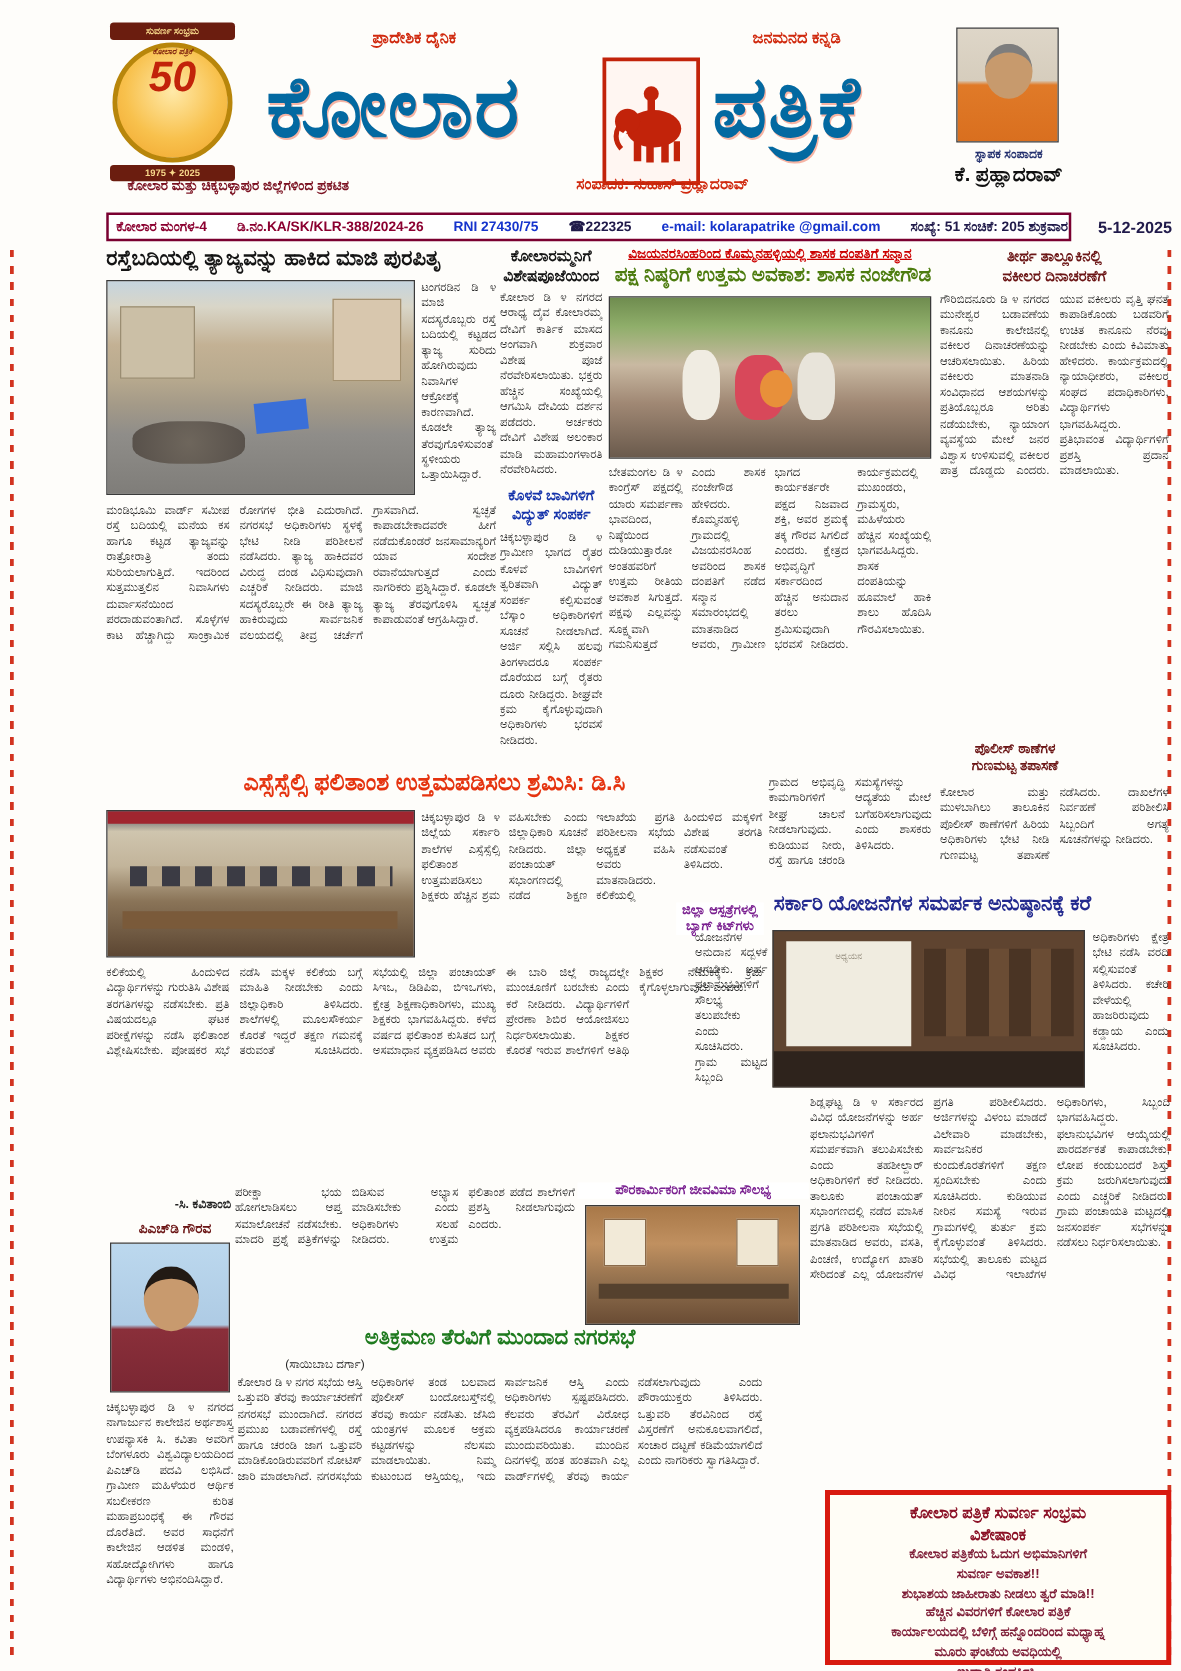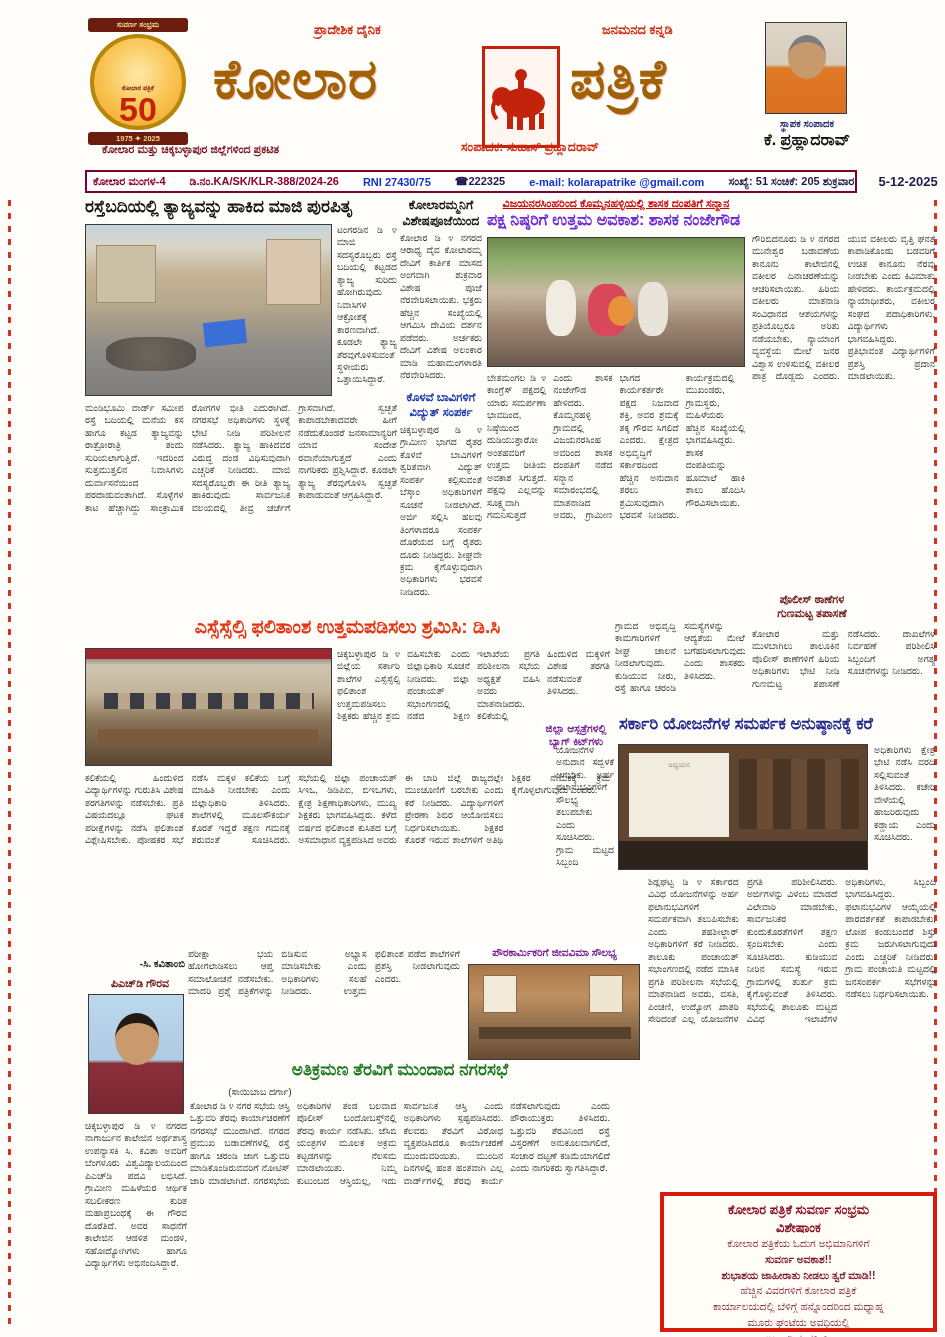--- a/index.html
+++ b/index.html
@@ -3,86 +3,86 @@
 <meta charset="utf-8">
 <style>
   html,body{margin:0;padding:0;background:#e9e6df;}
   *{box-sizing:border-box;}
   #page{position:relative;width:945px;height:1337px;background:#fefdfa;margin:0 auto;
         font-family:"Liberation Sans",sans-serif;overflow:hidden;}
   .abs{position:absolute;}
   .rail{width:3px;background:repeating-linear-gradient(180deg,#d23420 0 6px,transparent 6px 13px);}
   
   .tagline{color:#d0290e;font-weight:bold;font-size:13px;}
-  .main-title{color:#a16207;font-weight:bold;font-size:55px;line-height:1;letter-spacing:1px;
+  .main-title{color:#0369a1;font-weight:bold;font-size:68px;line-height:1;letter-spacing:1px;
               text-shadow:1px 1px 0 #f6b4a4;}
   .emblem{border:3px solid #c2230a;background:#fff6f2;display:flex;align-items:center;justify-content:center;}
   .pub-line{color:#7a1020;font-weight:bold;font-size:11px;}
   .editor-line{color:#d0290e;font-weight:bold;font-size:12.5px;text-align:center;}
   .founder-label{color:#23306e;font-weight:bold;font-size:10px;text-align:center;}
   .founder-name{color:#111;font-weight:bold;font-size:16px;text-align:center;}
   
   .logo-ribbon{background:#6b1d0f;color:#f7d78a;font-size:7.5px;font-weight:bold;text-align:center;
                padding:2px 0;border-radius:3px;}
   .logo-circle{width:96px;height:96px;border-radius:50%;border:4px solid #b8860b;
                background:radial-gradient(circle at 50% 40%,#ffe9a8 0%,#f8c14d 55%,#f0a32a 100%);
-               display:flex;flex-direction:column;align-items:center;justify-content:flex-end;}
+               display:flex;flex-direction:column;align-items:center;justify-content:flex-start;font-style:italic;}
   .logo-top-txt{font-size:6.5px;color:#7a1d0b;font-weight:bold;}
   .logo-years{font-size:34px;font-weight:bold;color:#c2230a;line-height:1;}
   
   .infobar{border:2px solid #7a0030;background:#fff;display:flex;align-items:center;
            font-size:11px;font-weight:bold;padding:0 6px;gap:24px;white-space:nowrap;}
   .ib-maroon{color:#8b0030;}
   .ib-blue{color:#1533cc;}
   .ib-dark{color:#201a4a;}
   .ib-date{font-size:13px;color:#201a4a;}
   
   .body-txt{font-size:9.3px;line-height:1.34;text-align:justify;color:#1d1d1d;overflow:hidden;}
   .cols2{column-count:2;column-gap:8px;}
   .cols3{column-count:3;column-gap:8px;}
   .cols4{column-count:4;column-gap:7px;}
   .cols5{column-count:5;column-gap:8px;}
   .h-black{color:#141414;font-weight:bold;font-size:17px;}
   .h-red{color:#e5330f;font-weight:bold;font-size:19px;text-align:center;}
-  .h-blue{color:#6d28d9;font-weight:bold;font-size:16px;text-align:left;}
+  .h-blue{color:#4d7c0f;font-weight:bold;font-size:16px;text-align:right;}
   .h-navy{color:#232a8f;font-weight:bold;font-size:16.5px;text-align:center;}
   .h-green{color:#1e7a1e;font-weight:bold;font-size:17px;text-align:center;}
   .h-sm{font-weight:bold;font-size:12.5px;text-align:center;color:#141414;line-height:1.25;}
   .h-maroon-sm{font-weight:bold;font-size:12px;text-align:center;color:#6b1515;line-height:1.3;}
   .h-blue-sm{font-weight:bold;font-size:11.5px;text-align:center;color:#1533aa;line-height:1.3;}
   .h-purple-sm{font-weight:bold;font-size:10.5px;text-align:center;color:#7a2090;line-height:1.25;background:#fff;}
   .kicker{color:#cc0000;font-weight:bold;font-size:11px;text-align:center;text-decoration:underline;}
   .sig{font-weight:bold;font-size:10px;color:#222;text-align:right;}
   
   .photo{border:1px solid #3a3a3a;overflow:hidden;}
   .blob{position:absolute;}
   
   .promo{border:4px solid #d81a0f;background:#fffdf6;text-align:center;padding:5px 4px;}
   .promo-title{color:#8b1025;font-weight:bold;font-size:13px;line-height:1.35;}
-  .promo-line{color:#7d1b35;font-size:10.5px;line-height:1.5;}
+  .promo-line{color:#7d1b35;font-size:10.5px;line-height:1.5;font-weight:bold;}
   .promo-line.b{font-weight:bold;}
 </style>
 </head>
 <body>
 
 <div id="page">
 
   <div class="abs rail" style="left:8px;top:200px;height:1130px;"></div>
   <div class="abs rail" style="left:934px;top:200px;height:1130px;"></div>
 
   <div class="abs" style="left:88px;top:18px;width:100px;">
     <div class="logo-ribbon">ಸುವರ್ಣ ಸಂಭ್ರಮ</div>
     <div class="logo-circle" style="margin:2px auto;">
       <div class="logo-top-txt">ಕೋಲಾರ ಪತ್ರಿಕೆ</div>
       <div class="logo-years">50</div>
     </div>
     <div class="logo-ribbon">1975 ✦ 2025</div>
   </div>
 
-  <div class="abs tagline" style="left:314px;top:22px;text-align:center;">ಪ್ರಾದೇಶಿಕ ದೈನಿಕ</div>
+  <div class="abs tagline" style="left:298px;top:22px;text-align:center;">ಪ್ರಾದೇಶಿಕ ದೈನಿಕ</div>
   <div class="abs tagline" style="left:602px;top:22px;">ಜನಮನದ ಕನ್ನಡಿ</div>
 
   <div class="abs main-title" style="left:213px;top:52px;">ಕೋಲಾರ</div>
 
   <div class="abs emblem" style="left:482px;top:46px;width:78px;height:102px;">
     <svg width="64" height="88" viewBox="0 0 64 88">
       <circle cx="32" cy="22" r="6" fill="#c2230a"></circle>
       <rect x="29" y="26" width="6" height="10" fill="#c2230a"></rect>
       <ellipse cx="34" cy="50" rx="22" ry="15" fill="#c2230a"></ellipse>
       <circle cx="13" cy="44" r="10" fill="#c2230a"></circle>
@@ -141,20 +141,24 @@
   <div class="abs kicker" style="left:487px;top:197px;width:258px;">ವಿಜಯನರಸಿಂಹರಿಂದ ಕೊಮ್ಮನಹಳ್ಳಿಯಲ್ಲಿ ಶಾಸಕ ದಂಪತಿಗೆ ಸನ್ಮಾನ</div>
   <div class="abs h-blue" style="left:487px;top:211px;width:258px;">ಪಕ್ಷ ನಿಷ್ಠರಿಗೆ ಉತ್ತಮ ಅವಕಾಶ: ಶಾಸಕ ನಂಜೇಗೌಡ</div>
   <div class="abs photo" style="left:487px;top:237px;width:258px;height:130px;background:linear-gradient(180deg,#6f8c4f 0%,#8fae6a 18%,#c9b9a2 42%,#a08874 66%,#6a5a4c 100%);">
     <div class="blob" style="left:100px;top:46px;width:40px;height:52px;border-radius:40%;background:#d8485a;"></div>
     <div class="blob" style="left:58px;top:42px;width:30px;height:56px;border-radius:40%;background:#f0ece2;"></div>
     <div class="blob" style="left:150px;top:44px;width:30px;height:54px;border-radius:40%;background:#e8e4da;"></div>
     <div class="blob" style="left:120px;top:58px;width:26px;height:30px;border-radius:50%;background:#e8903a;"></div>
   </div>
   <div class="abs body-txt cols4" style="left:487px;top:372px;width:258px;height:244px;">ಬೇತಮಂಗಲ ಡಿ ೪ ಕಾಂಗ್ರೆಸ್ ಪಕ್ಷದಲ್ಲಿ ಯಾರು ಸಮರ್ಪಣಾ ಭಾವದಿಂದ, ನಿಷ್ಠೆಯಿಂದ ದುಡಿಯುತ್ತಾರೋ ಅಂತಹವರಿಗೆ ಉತ್ತಮ ರೀತಿಯ ಅವಕಾಶ ಸಿಗುತ್ತದೆ. ಪಕ್ಷವು ಎಲ್ಲವನ್ನು ಸೂಕ್ಷ್ಮವಾಗಿ ಗಮನಿಸುತ್ತದೆ ಎಂದು ಶಾಸಕ ನಂಜೇಗೌಡ ಹೇಳಿದರು. ಕೊಮ್ಮನಹಳ್ಳಿ ಗ್ರಾಮದಲ್ಲಿ ವಿಜಯನರಸಿಂಹ ಅವರಿಂದ ಶಾಸಕ ದಂಪತಿಗೆ ನಡೆದ ಸನ್ಮಾನ ಸಮಾರಂಭದಲ್ಲಿ ಮಾತನಾಡಿದ ಅವರು, ಗ್ರಾಮೀಣ ಭಾಗದ ಕಾರ್ಯಕರ್ತರೇ ಪಕ್ಷದ ನಿಜವಾದ ಶಕ್ತಿ, ಅವರ ಶ್ರಮಕ್ಕೆ ತಕ್ಕ ಗೌರವ ಸಿಗಲಿದೆ ಎಂದರು. ಕ್ಷೇತ್ರದ ಅಭಿವೃದ್ಧಿಗೆ ಸರ್ಕಾರದಿಂದ ಹೆಚ್ಚಿನ ಅನುದಾನ ತರಲು ಶ್ರಮಿಸುವುದಾಗಿ ಭರವಸೆ ನೀಡಿದರು. ಕಾರ್ಯಕ್ರಮದಲ್ಲಿ ಮುಖಂಡರು, ಗ್ರಾಮಸ್ಥರು, ಮಹಿಳೆಯರು ಹೆಚ್ಚಿನ ಸಂಖ್ಯೆಯಲ್ಲಿ ಭಾಗವಹಿಸಿದ್ದರು. ಶಾಸಕ ದಂಪತಿಯನ್ನು ಹೂಮಾಲೆ ಹಾಕಿ ಶಾಲು ಹೊದಿಸಿ ಗೌರವಿಸಲಾಯಿತು.</div>
 
+  <div class="abs h-maroon-sm" style="left:752px;top:198px;width:183px;">
+    <div>ತೀರ್ಥ ತಾಲ್ಲೂಕಿನಲ್ಲಿ</div>
+    <div>ವಕೀಲರ ದಿನಾಚರಣೆಗೆ</div>
+  </div>
   <div class="abs body-txt cols2" style="left:752px;top:233px;width:183px;height:356px;">ಗೌರಿಬಿದನೂರು ಡಿ ೪ ನಗರದ ಮುನೇಶ್ವರ ಬಡಾವಣೆಯ ಕಾನೂನು ಕಾಲೇಜಿನಲ್ಲಿ ವಕೀಲರ ದಿನಾಚರಣೆಯನ್ನು ಆಚರಿಸಲಾಯಿತು. ಹಿರಿಯ ವಕೀಲರು ಮಾತನಾಡಿ ಸಂವಿಧಾನದ ಆಶಯಗಳನ್ನು ಪ್ರತಿಯೊಬ್ಬರೂ ಅರಿತು ನಡೆಯಬೇಕು, ನ್ಯಾಯಾಂಗ ವ್ಯವಸ್ಥೆಯ ಮೇಲೆ ಜನರ ವಿಶ್ವಾಸ ಉಳಿಸುವಲ್ಲಿ ವಕೀಲರ ಪಾತ್ರ ದೊಡ್ಡದು ಎಂದರು. ಯುವ ವಕೀಲರು ವೃತ್ತಿ ಘನತೆ ಕಾಪಾಡಿಕೊಂಡು ಬಡವರಿಗೆ ಉಚಿತ ಕಾನೂನು ನೆರವು ನೀಡಬೇಕು ಎಂದು ಕಿವಿಮಾತು ಹೇಳಿದರು. ಕಾರ್ಯಕ್ರಮದಲ್ಲಿ ನ್ಯಾಯಾಧೀಶರು, ವಕೀಲರ ಸಂಘದ ಪದಾಧಿಕಾರಿಗಳು, ವಿದ್ಯಾರ್ಥಿಗಳು ಭಾಗವಹಿಸಿದ್ದರು. ಪ್ರತಿಭಾವಂತ ವಿದ್ಯಾರ್ಥಿಗಳಿಗೆ ಪ್ರಶಸ್ತಿ ಪ್ರದಾನ ಮಾಡಲಾಯಿತು.</div>
   <div class="abs h-maroon-sm" style="left:752px;top:592px;width:120px;font-size:11px;">
     <div>ಪೊಲೀಸ್ ಠಾಣೆಗಳ</div>
     <div>ಗುಣಮಟ್ಟ ತಪಾಸಣೆ</div>
   </div>
   <div class="abs body-txt cols2" style="left:752px;top:628px;width:183px;height:84px;">ಕೋಲಾರ ಮತ್ತು ಮುಳಬಾಗಿಲು ತಾಲೂಕಿನ ಪೊಲೀಸ್ ಠಾಣೆಗಳಿಗೆ ಹಿರಿಯ ಅಧಿಕಾರಿಗಳು ಭೇಟಿ ನೀಡಿ ಗುಣಮಟ್ಟ ತಪಾಸಣೆ ನಡೆಸಿದರು. ದಾಖಲೆಗಳ ನಿರ್ವಹಣೆ ಪರಿಶೀಲಿಸಿ ಸಿಬ್ಬಂದಿಗೆ ಅಗತ್ಯ ಸೂಚನೆಗಳನ್ನು ನೀಡಿದರು.</div>
 
   <div class="abs body-txt cols2" style="left:615px;top:620px;width:130px;height:92px;">ಗ್ರಾಮದ ಅಭಿವೃದ್ಧಿ ಕಾಮಗಾರಿಗಳಿಗೆ ಶೀಘ್ರ ಚಾಲನೆ ನೀಡಲಾಗುವುದು. ಕುಡಿಯುವ ನೀರು, ರಸ್ತೆ ಹಾಗೂ ಚರಂಡಿ ಸಮಸ್ಯೆಗಳನ್ನು ಆದ್ಯತೆಯ ಮೇಲೆ ಬಗೆಹರಿಸಲಾಗುವುದು ಎಂದು ಶಾಸಕರು ತಿಳಿಸಿದರು.</div>
 
   <div class="abs h-red" style="left:85px;top:616px;width:525px;">ಎಸ್ಸೆಸ್ಸೆಲ್ಸಿ ಫಲಿತಾಂಶ ಉತ್ತಮಪಡಿಸಲು ಶ್ರಮಿಸಿ: ಡಿ.ಸಿ</div>

